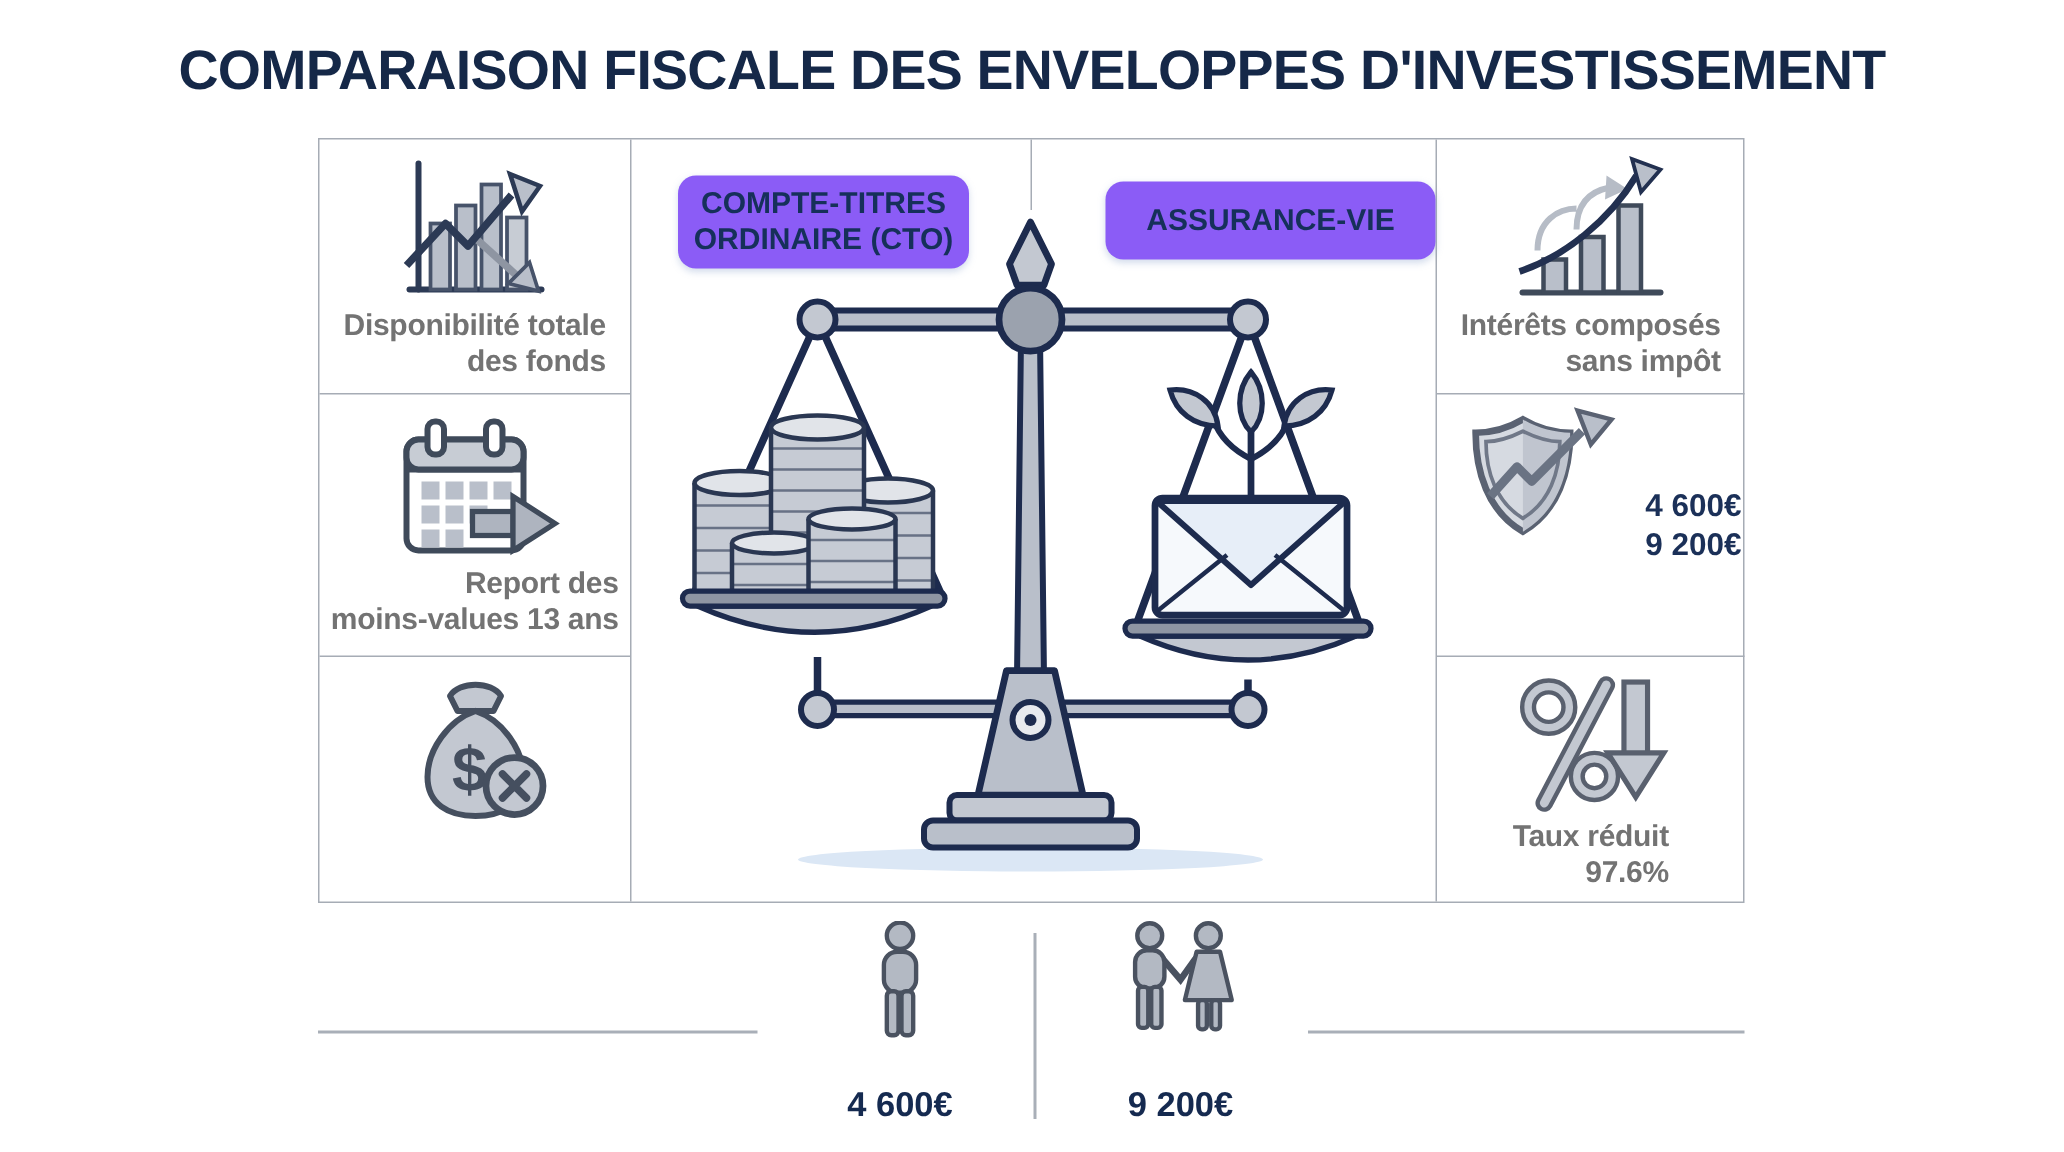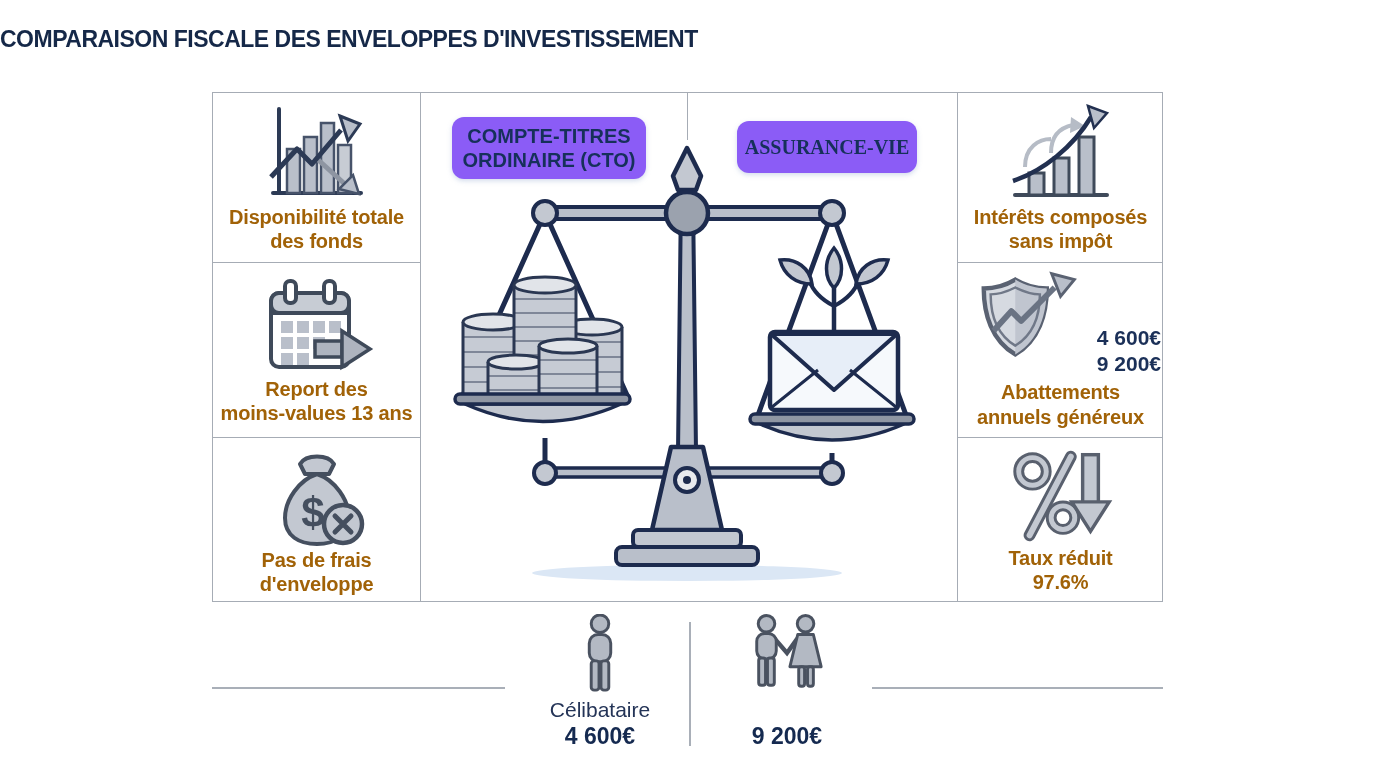--- a/index.html
+++ b/index.html
@@ -1,27 +1,27 @@
 <!DOCTYPE html>
 <html><head>
 <meta charset="utf-8">
 <style>
   html,body{margin:0;padding:0;background:#ffffff;}
   #page{position:relative;width:1376px;height:768px;background:#ffffff;overflow:hidden;
         font-family:"Liberation Sans",sans-serif;}
-  .title{position:absolute;left:0;top:26px;width:100%;
-         font-size:23px;font-weight:bold;color:#152848;letter-spacing:-0.5px;}
+  .title{position:absolute;left:0;top:26px;width:100%;text-align:center;
+         font-size:37px;font-weight:bold;color:#152848;letter-spacing:-0.5px;}
   .board{position:absolute;left:212px;top:92px;width:951px;height:510px;
          border:1px solid #a6acb5;box-sizing:border-box;}
   .vline{position:absolute;width:1px;background:#a6acb5;}
   .hline{position:absolute;height:1px;background:#a6acb5;}
   .cell{position:absolute;display:flex;flex-direction:column;align-items:center;
         justify-content:flex-start;box-sizing:border-box;}
-  .lbl{white-space:pre-line;text-align:center;font-weight:bold;font-size:20px;
-       line-height:1.22;color:#a16207;letter-spacing:-0.2px;}
+  .lbl{white-space:pre-line;text-align:right;font-weight:bold;font-size:20px;
+       line-height:1.22;color:#737373;letter-spacing:-0.2px;}
   .pill{position:absolute;background:#8b5cf6;border-radius:12px;display:flex;
         align-items:center;justify-content:center;text-align:center;
         font-weight:bold;font-size:20px;line-height:1.2;color:#16305a;
         white-space:pre-line;box-shadow:0 2px 5px rgba(130,155,200,0.35);}
   .sep{position:absolute;background:#a9afb8;}
   .foot-lbl{position:absolute;width:200px;text-align:center;font-size:21px;color:#243457;}
   .foot-val{position:absolute;width:200px;text-align:center;font-size:23px;
             font-weight:bold;color:#152a50;}
   .shield-vals{position:absolute;right:2px;top:62px;text-align:right;
                font-weight:bold;font-size:21px;line-height:1.25;color:#1b3058;}
@@ -92,22 +92,20 @@
   <div class="cell" style="left:213px;top:438px;width:207px;height:163px;padding-top:6px;">
     <span>
       <svg width="120" height="104" viewBox="0 0 120 104">
         <path d="M43 20 C49 10 71 10 77 20 L72 30 L48 30 Z" fill="#c3c8d1" stroke="#454f5f" stroke-width="4" stroke-linejoin="round"></path>
         <path d="M60 30 C42 36 28 56 28 74 C28 92 42 100 60 100 C78 100 92 92 92 74 C92 56 78 36 60 30 Z" fill="#c3c8d1" stroke="#454f5f" stroke-width="4"></path>
         <text x="56" y="83" font-size="42" font-weight="bold" fill="#454f5f" text-anchor="middle" font-family="Liberation Sans, sans-serif">$</text>
         <circle cx="86" cy="80" r="19" fill="#c3c8d1" stroke="#454f5f" stroke-width="4.5"></circle>
         <path d="M78 72 L94 88 M94 72 L78 88" stroke="#454f5f" stroke-width="5" stroke-linecap="round"></path>
       </svg>
     </span>
-    <div class="lbl">Pas de frais
-d'enveloppe</div>
   </div>
 
   <div class="cell" style="left:958px;top:93px;width:205px;height:169px;padding-top:8px;">
     <span>
       <svg width="122" height="104" viewBox="0 0 120 104">
         <path d="M24 66 C24 46 38 38 50 38 M50 52 C50 32 62 26 72 24" stroke="#b6bcc6" stroke-width="4" fill="none"></path>
         <polygon points="70,16 84,25 69,32" fill="#b6bcc6"></polygon>
         <path d="M14 94 H106" stroke="#3f4a5a" stroke-width="4" stroke-linecap="round"></path>
         <rect x="28" y="72" width="15" height="22" fill="#b9bfca" stroke="#3f4a5a" stroke-width="3"></rect>
         <rect x="53" y="57" width="15" height="37" fill="#b9bfca" stroke="#3f4a5a" stroke-width="3"></rect>
@@ -127,22 +125,20 @@
         <path d="M48 10 C58 16 70 19 80 19 C80 45 72 72 48 86 Z" fill="#c0c5cf"></path>
         <path d="M48 18 C56 22 66 25 73 25 C73 46 66 66 48 77 C30 66 23 46 23 25 C30 25 40 22 48 18 Z" stroke="#707888" stroke-width="2.5" fill="none"></path>
         <path d="M26 62 L44 42 L54 52 L88 18" stroke="#6a7383" stroke-width="6" fill="none" stroke-linejoin="round"></path>
         <polygon points="85,4 108,10 94,27" fill="#b9bfca" stroke="#5a6272" stroke-width="3"></polygon>
       </svg>
     </span>
     <div class="shield-vals">
       <div>4 600€</div>
       <div>9 200€</div>
     </div>
-    <div class="lbl" style="position:absolute;bottom:8px;width:100%;">Abattements
-annuels généreux</div>
   </div>
 
   <div class="cell" style="left:958px;top:438px;width:205px;height:163px;padding-top:8px;">
     <span>
       <svg width="118" height="100" viewBox="0 0 120 100">
         <path d="M70 10 L28 90" stroke="#59606e" stroke-width="12" stroke-linecap="round"></path>
         <path d="M70 10 L28 90" stroke="#c3c8d1" stroke-width="6" stroke-linecap="round"></path>
         <circle cx="31" cy="25" r="14" fill="none" stroke="#59606e" stroke-width="11"></circle>
         <circle cx="31" cy="25" r="14" fill="none" stroke="#c3c8d1" stroke-width="5"></circle>
         <circle cx="62" cy="72" r="12" fill="none" stroke="#59606e" stroke-width="11"></circle>
@@ -150,21 +146,21 @@
         <rect x="82" y="8" width="16" height="50" fill="#c3c8d1" stroke="#59606e" stroke-width="3.5"></rect>
         <polygon points="71,56 109,56 90,86" fill="#c3c8d1" stroke="#59606e" stroke-width="3.5"></polygon>
       </svg>
     </span>
     <div class="lbl">Taux réduit
 97.6%</div>
   </div>
 
   <div class="pill" style="left:452px;top:117px;width:194px;height:62px;">COMPTE-TITRES
 ORDINAIRE (CTO)</div>
-  <div class="pill" style="left:737px;top:121px;width:180px;height:52px;font-family:Liberation Serif, serif;">ASSURANCE-VIE</div>
+  <div class="pill" style="left:737px;top:121px;width:220px;height:52px;">ASSURANCE-VIE</div>
 
   <span style="position:absolute;left:420px;top:92px;">
     <svg width="537" height="510" viewBox="0 0 537 510">
 
       <ellipse cx="267" cy="481" rx="155" ry="8" fill="#dbe7f5"></ellipse>
 
       <path d="M125 121 L43 303 M125 121 L207 303" stroke="#1d2b4e" stroke-width="5" fill="none"></path>
       <path d="M412 121 L338 323 M412 121 L486 323" stroke="#1d2b4e" stroke-width="5" fill="none"></path>
 
       <g stroke="#2a3752" stroke-width="3" fill="#c6cbd4">
@@ -227,21 +223,20 @@
   <div class="sep" style="left:689px;top:622px;width:2px;height:124px;"></div>
 
   <span style="position:absolute;left:577px;top:614px;">
     <svg width="46" height="82" viewBox="0 0 46 84">
       <circle cx="23" cy="10" r="9" fill="#b3b9c3" stroke="#4a5260" stroke-width="3"></circle>
       <rect x="12" y="21" width="22" height="28" rx="9" fill="#b3b9c3" stroke="#4a5260" stroke-width="3"></rect>
       <rect x="14" y="48" width="8" height="30" rx="3" fill="#b3b9c3" stroke="#4a5260" stroke-width="3"></rect>
       <rect x="24" y="48" width="8" height="30" rx="3" fill="#b3b9c3" stroke="#4a5260" stroke-width="3"></rect>
     </svg>
   </span>
-  <div class="foot-lbl" style="left:500px;top:698px;">Célibataire</div>
   <div class="foot-val" style="left:500px;top:723px;">4 600€</div>
 
   <span style="position:absolute;left:746px;top:614px;">
     <svg width="82" height="82" viewBox="0 0 84 84">
       <path d="M30 26 L42 40 L52 26" stroke="#4a5260" stroke-width="4.5" fill="none" stroke-linecap="round"></path>
       <circle cx="21" cy="10" r="8.5" fill="#b3b9c3" stroke="#4a5260" stroke-width="3"></circle>
       <rect x="11" y="20" width="20" height="26" rx="8" fill="#b3b9c3" stroke="#4a5260" stroke-width="3"></rect>
       <rect x="13" y="45" width="7" height="28" rx="2.5" fill="#b3b9c3" stroke="#4a5260" stroke-width="3"></rect>
       <rect x="22" y="45" width="7" height="28" rx="2.5" fill="#b3b9c3" stroke="#4a5260" stroke-width="3"></rect>
       <circle cx="61" cy="10" r="8.5" fill="#b3b9c3" stroke="#4a5260" stroke-width="3"></circle>

